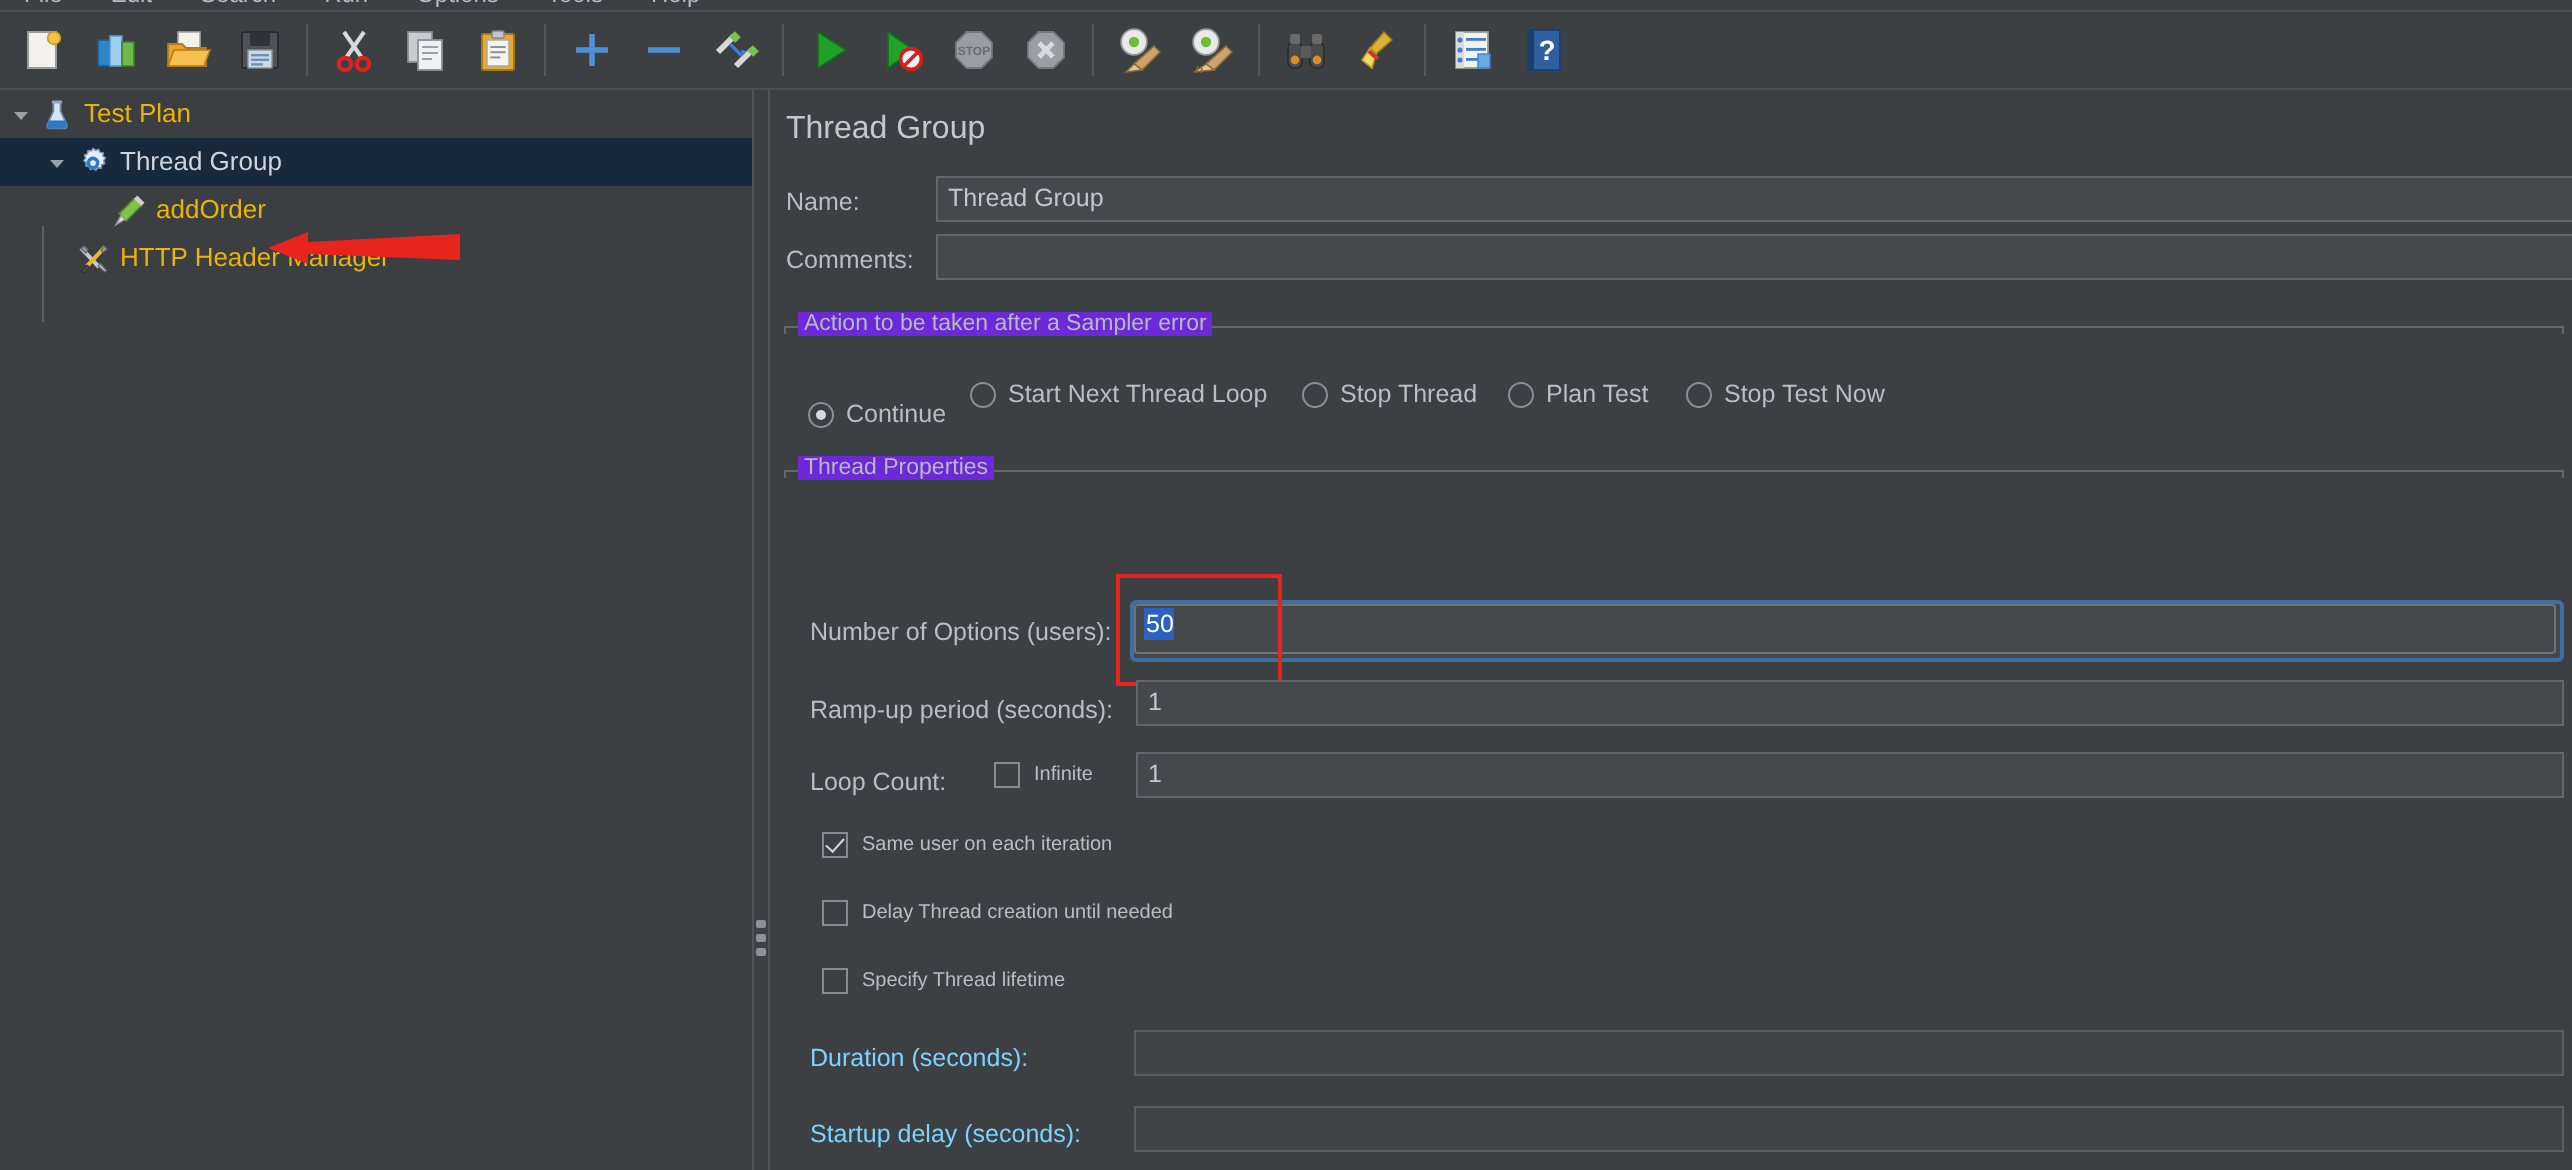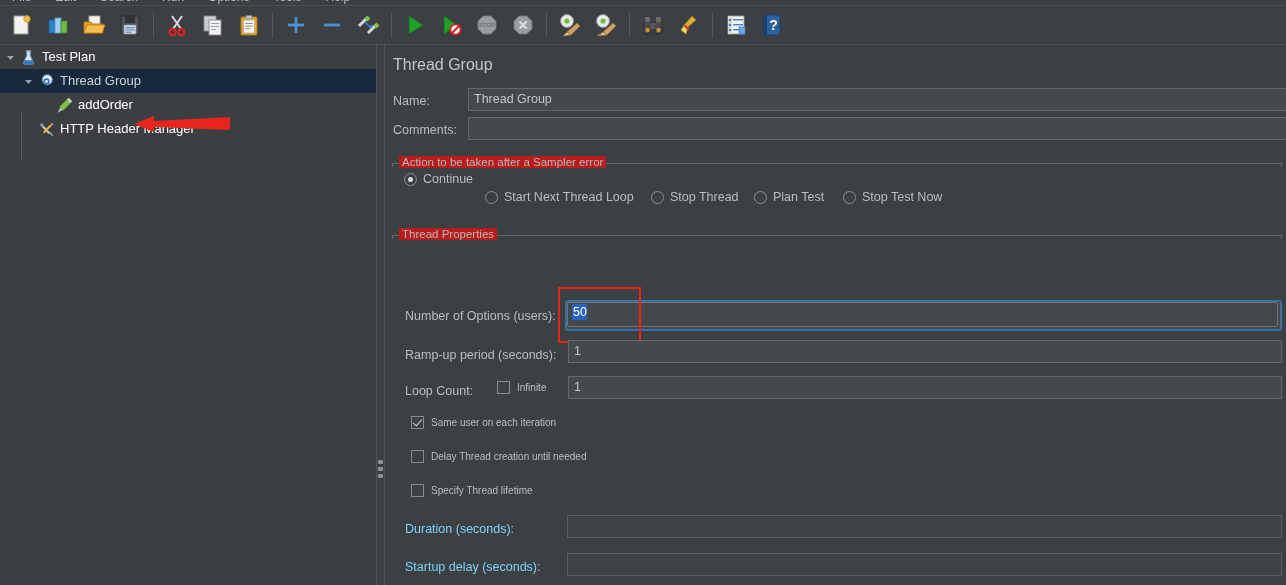--- a/index.html
+++ b/index.html
@@ -59,21 +59,21 @@
   .tree-panel {
     position: absolute; top: 45px; left: 0; width: 376px; height: 540px;
     background: #3b3f42;
     overflow: hidden;
   }
   .tree-row {
     position: relative;
     height: 24px;
     display: flex; align-items: center;
     font-size: 13px;
-    color: #ffffff;
+    color: #eab308;
     white-space: nowrap;
   }
   .tree-row.selected {
     background: #16293d;
     color: #cfd4da;
   }
   .twisty {
     width: 16px; height: 24px; flex: 0 0 16px;
     display: flex; align-items: center; justify-content: center;
   }
@@ -195,21 +195,21 @@
   }
   .gb-line {
     position: absolute; background: #62676c; height: 1px;
   }
   .gb-tick {
     position: absolute; background: #62676c; width: 1px; height: 4px;
   }
   .gb-title {
     position: absolute; top: -7px; left: 7px;
     font-size: 11.5px; color: #b5babf;
-    background: #b91c1c;
+    background: #6d28d9;
     padding: 0 3px;
     white-space: nowrap;
   }
 
   
   .radio-item {
     position: absolute; display: flex; align-items: center;
     height: 18px;
   }
   .radio-dot {
@@ -552,21 +552,21 @@
       <div class="field-label">Comments:</div>
     </div>
     <div class="text-input" style="left:83px; top:72px; width:860px;"></div>
 
     <div class="group-box" style="left:7px; top:118px; width:890px; height:58px;">
       <div class="gb-line" style="left:0; top:0; width:890px;"></div>
       <div class="gb-tick" style="left:0; top:0;"></div>
       <div class="gb-tick" style="left:889px; top:0;"></div>
       <div class="gb-title">Action to be taken after a Sampler error</div>
 
-      <div class="radio-item" style="left:12px; top:7px;text-align:center;">
+      <div class="radio-item" style="left:12px; top:35px;text-align:center;">
         <span class="radio-dot checked"></span>
         <span class="radio-label">Continue</span>
       </div>
       <div class="radio-item" style="left:93px; top:25px;">
         <span class="radio-dot"></span>
         <span class="radio-label">Start Next Thread Loop</span>
       </div>
       <div class="radio-item" style="left:259px; top:25px;">
         <span class="radio-dot"></span>
         <span class="radio-label">Stop Thread</span>

